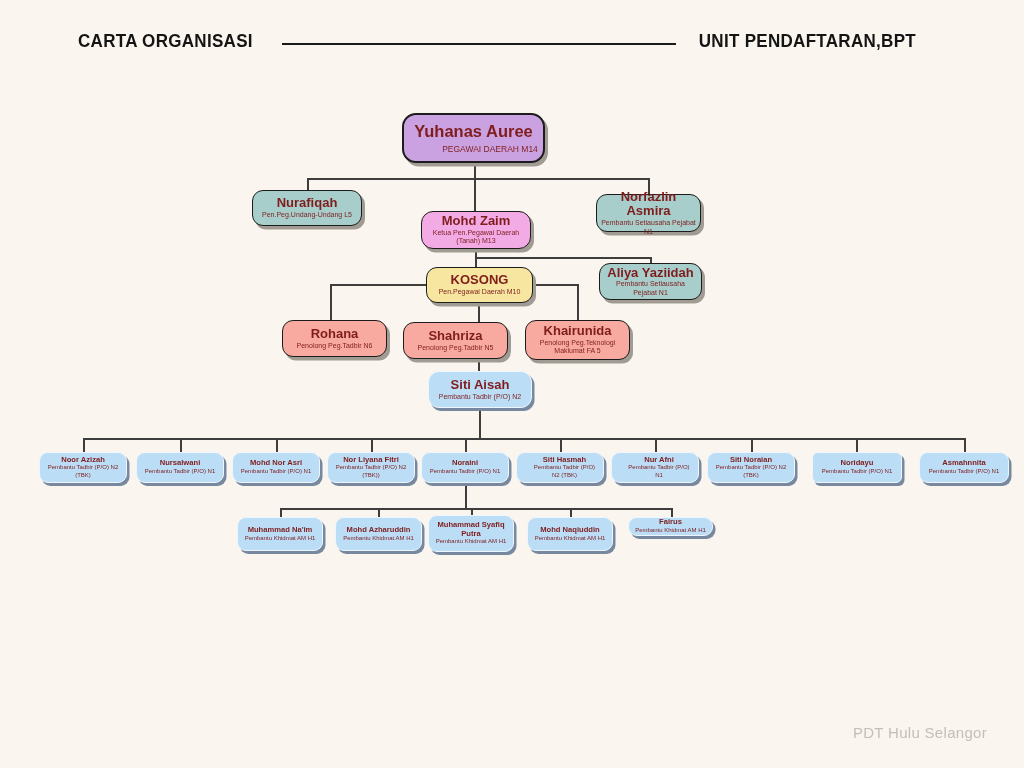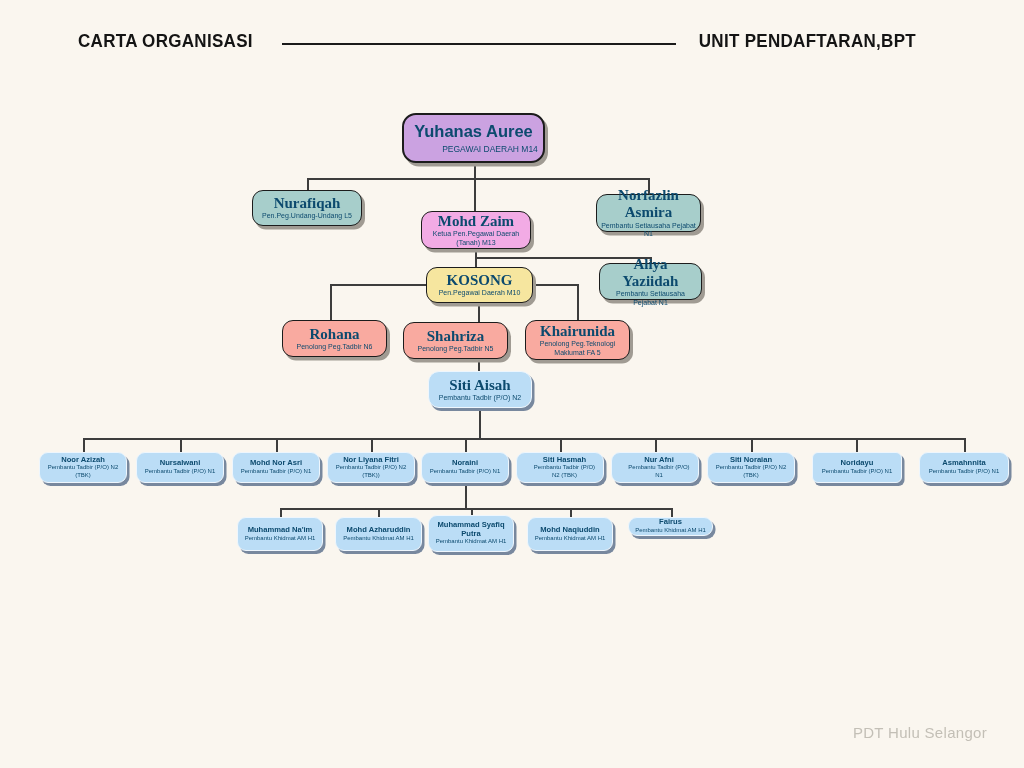--- a/index.html
+++ b/index.html
@@ -28,35 +28,35 @@
     font-size:15px;color:#c3bfb6;letter-spacing:.3px;
   }
   .line{position:absolute;background:#3d3d3d;}
   .node{
     position:absolute;box-sizing:border-box;
     display:flex;flex-direction:column;justify-content:center;align-items:center;
     text-align:center;
     border:1.6px solid #1c1c1c;border-radius:11px;
     box-shadow:3px 3.5px 0 #9d999226;
     box-shadow:3px 3.5px 0 #a09b93;
-    padding:2px 4px;color:#0c4a6e;
+    padding:2px 4px;color:#7f1d1d;
   }
   .node .nm{font-weight:bold;line-height:1.15;}
   .node .rl{line-height:1.22;}
   .lg{border-radius:14px;border-width:2px;}
   .lg .nm{font-size:16.5px;}
   .lg .rl{font-size:8.5px;margin-top:3px;padding-left:33px;}
-  .md .nm{font-size:15px;font-family:Liberation Serif, serif;}
+  .md .nm{font-size:13px;}
   .md .rl{font-size:7px;}
   .sm{border-radius:9px;}
   .sm .nm{font-size:7.6px;}
   .sm .rl{font-size:6px;line-height:1.25;}
   .purple{background:#cba2e1;}
   .teal{background:#a7cecb;}
-  .pink{background:#f2abe5;}
+  .pink{background:#f2abe5;border-radius:12px;}
   .yellow{background:#f6e69f;}
   .salmon{background:#f9aaa0;}
   .blue{
     background:#bbddf6;
     border:1.4px solid #eef6fd;
     box-shadow:2.5px 3px 0 #78889e;
   }
 </style>
 </head>
 <body>

